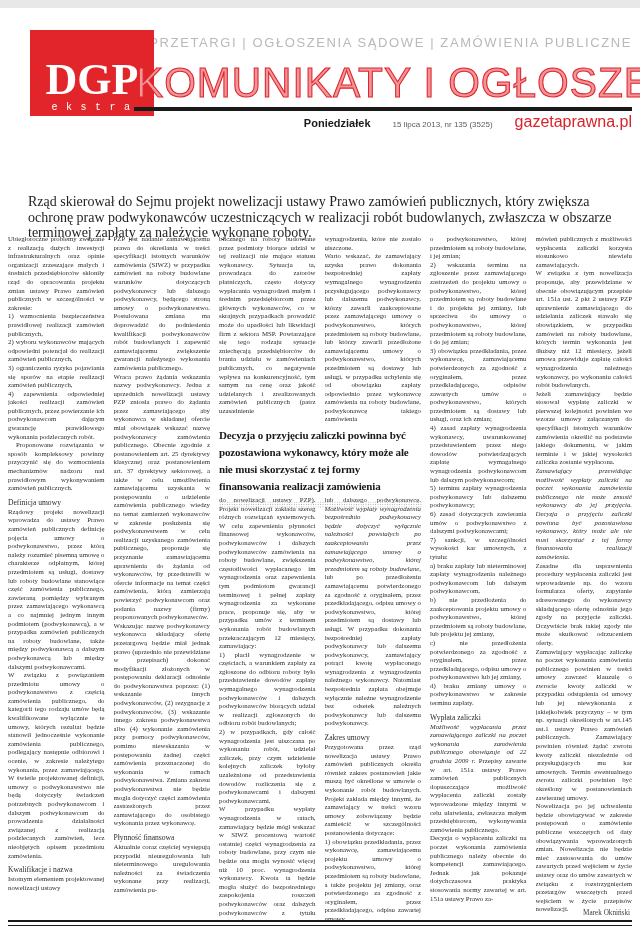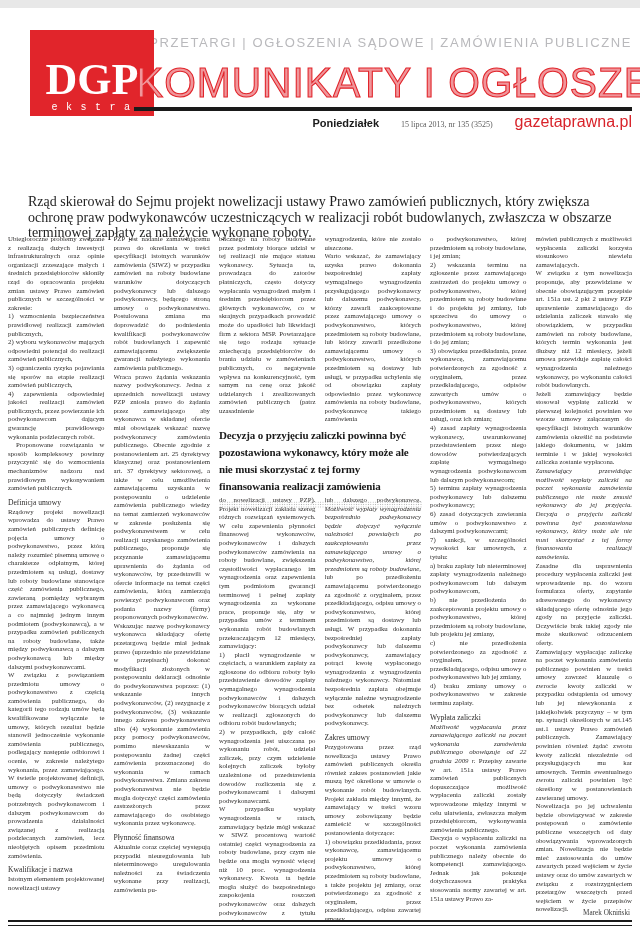--- a/index.html
+++ b/index.html
@@ -16,21 +16,21 @@
   .logo-ekstra{font-family:Liberation Mono, monospace;color:#ffffff;font-size:10px;
                letter-spacing:8.5px;text-align:center;margin-top:2px;text-indent:6px;}
   .mast-title{position:absolute;left:136px;top:54px;font-family:"Liberation Sans",sans-serif;
               font-size:42px;line-height:42px;letter-spacing:1px;white-space:nowrap;
               color:#f0969b;-webkit-text-stroke:1.1px #e1252b;
               transform:scaleX(0.97);transform-origin:left bottom;}
   .mast-rule{position:absolute;left:134px;right:8px;top:99px;height:4px;background:#1a1a1a;}
   .dateline{position:absolute;top:105px;right:8px;display:flex;align-items:baseline;gap:22px;
             font-family:"Liberation Sans",sans-serif;white-space:nowrap;}
   .dateline .day{font-size:11px;font-weight:bold;color:#1a1a1a;}
-  .dateline .details{font-size:8px;color:#5d5d5d;font-family:Liberation Serif, serif;}
+  .dateline .details{font-size:8px;color:#5d5d5d;}
   .dateline .site{font-size:16px;font-weight:normal;color:#d8232a;}
 
   
   .headline{position:absolute;left:29px;top:116px;margin:0;font-family:"Liberation Serif",serif;
             font-weight:bold;font-size:43px;line-height:48px;letter-spacing:-1.2px;color:#242424;}
   .lead{position:absolute;left:28px;top:186px;width:594px;margin:0;font-size:14px;
         line-height:15.6px;color:#1f1f1f;text-align:left;}
   .lead b{font-weight:normal;}
 
   

